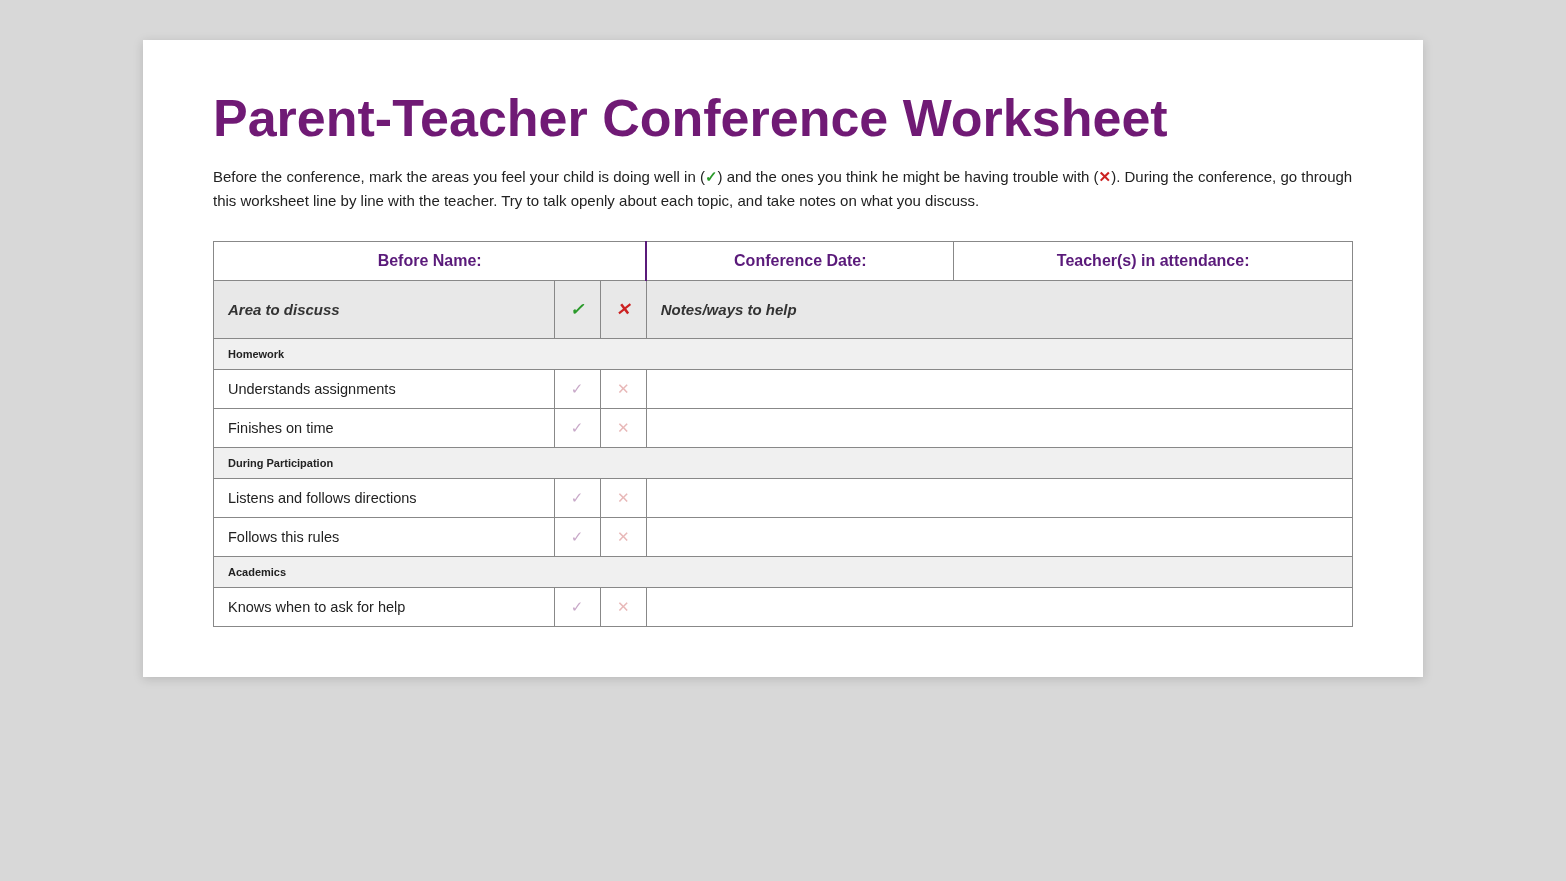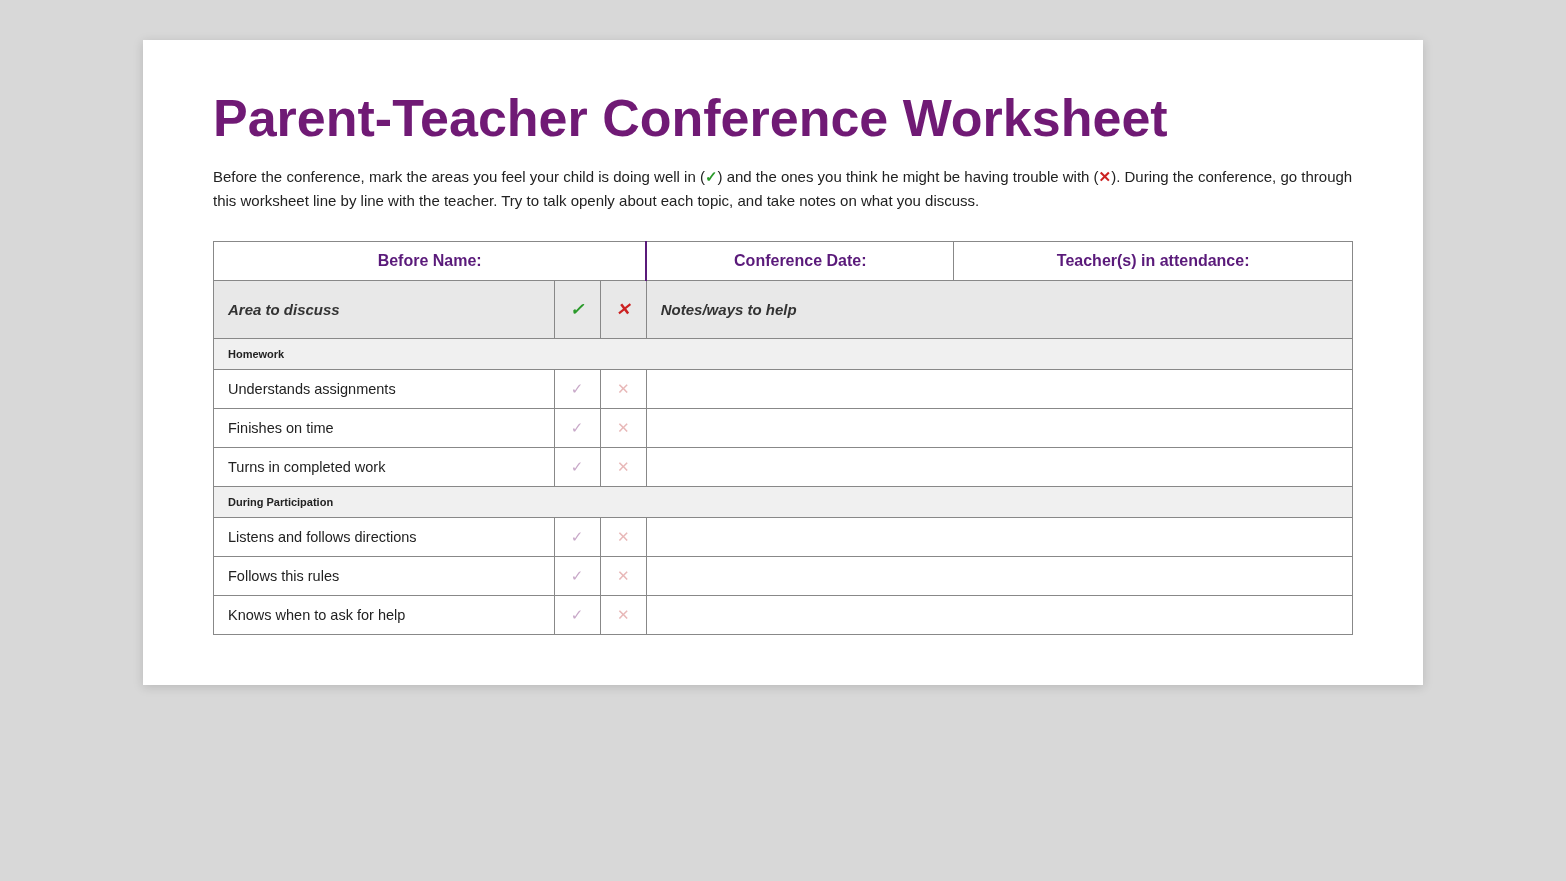--- a/index.html
+++ b/index.html
@@ -206,40 +206,37 @@
           <td class="check-cell"><span class="check-faint">✓</span></td>
           <td class="x-cell"><span class="x-faint">✕</span></td>
           <td class="notes-cell" colspan="2"></td>
         </tr>
         <tr class="data-row">
           <td class="item-label">Finishes on time</td>
           <td class="check-cell"><span class="check-faint">✓</span></td>
           <td class="x-cell"><span class="x-faint">✕</span></td>
           <td class="notes-cell" colspan="2"></td>
         </tr>
-        <tr class="data-row">
-          <td class="item-label">Turns in completed work</td>
-          <td class="check-cell"><span class="check-faint">✓</span></td>
-          <td class="x-cell"><span class="x-faint">✕</span></td>
-          <td class="notes-cell" colspan="2"></td>
-        </tr>
         <tr class="section-row">
           <td colspan="5">During Participation</td>
         </tr>
         <tr class="data-row">
           <td class="item-label">Listens and follows directions</td>
           <td class="check-cell"><span class="check-faint">✓</span></td>
           <td class="x-cell"><span class="x-faint">✕</span></td>
           <td class="notes-cell" colspan="2"></td>
         </tr>
         <tr class="data-row">
           <td class="item-label">Follows this rules</td>
           <td class="check-cell"><span class="check-faint">✓</span></td>
           <td class="x-cell"><span class="x-faint">✕</span></td>
           <td class="notes-cell" colspan="2"></td>
+        </tr>
+        <tr class="section-row">
+          <td colspan="5">Academics</td>
         </tr>
         <tr class="data-row">
           <td class="item-label">Knows when to ask for help</td>
           <td class="check-cell"><span class="check-faint">✓</span></td>
           <td class="x-cell"><span class="x-faint">✕</span></td>
           <td class="notes-cell" colspan="2"></td>
         </tr>
       </tbody>
   </table>
 </div>

